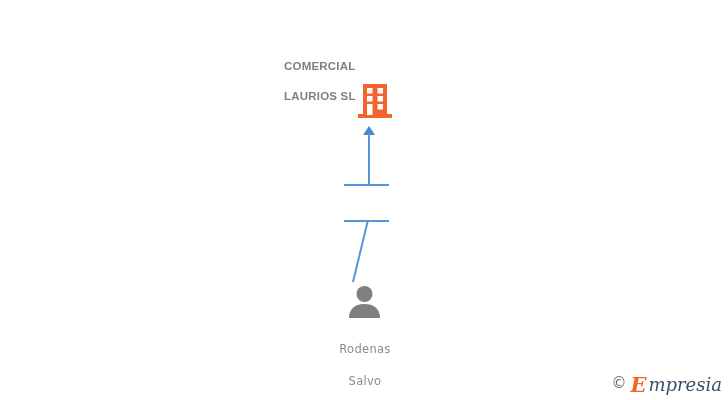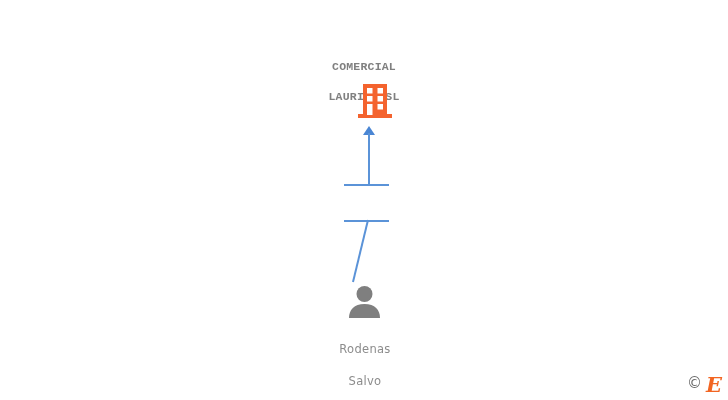--- a/index.html
+++ b/index.html
@@ -18,22 +18,22 @@
     background: #ffffff;
     overflow: hidden;
   }
 
   
   .company-title {
     position: absolute;
     left: 284px;
     top: 44px;
     width: 160px;
-    text-align: center;
-    font-family: Liberation Mono, monospace;
+    text-align: left;
+    font-family: Liberation Sans, sans-serif;
     font-size: 11.5px;
     font-weight: bold;
     line-height: 15px;
     letter-spacing: 0.2px;
     color: #808080;
     white-space: pre-line;
   }
 
   
   .company-icon {
@@ -229,15 +229,16 @@
 
   <div class="person-name">
     <span>Rodenas</span><br>
     <span>Salvo</span><br>
     
   </div>
 
   <div class="brand">
     <span class="brand-copy">©</span>
     <span class="brand-e">E</span>
+    <span class="brand-rest">mpresia</span>
   </div>
 
 </div>
 
 </body></html>

